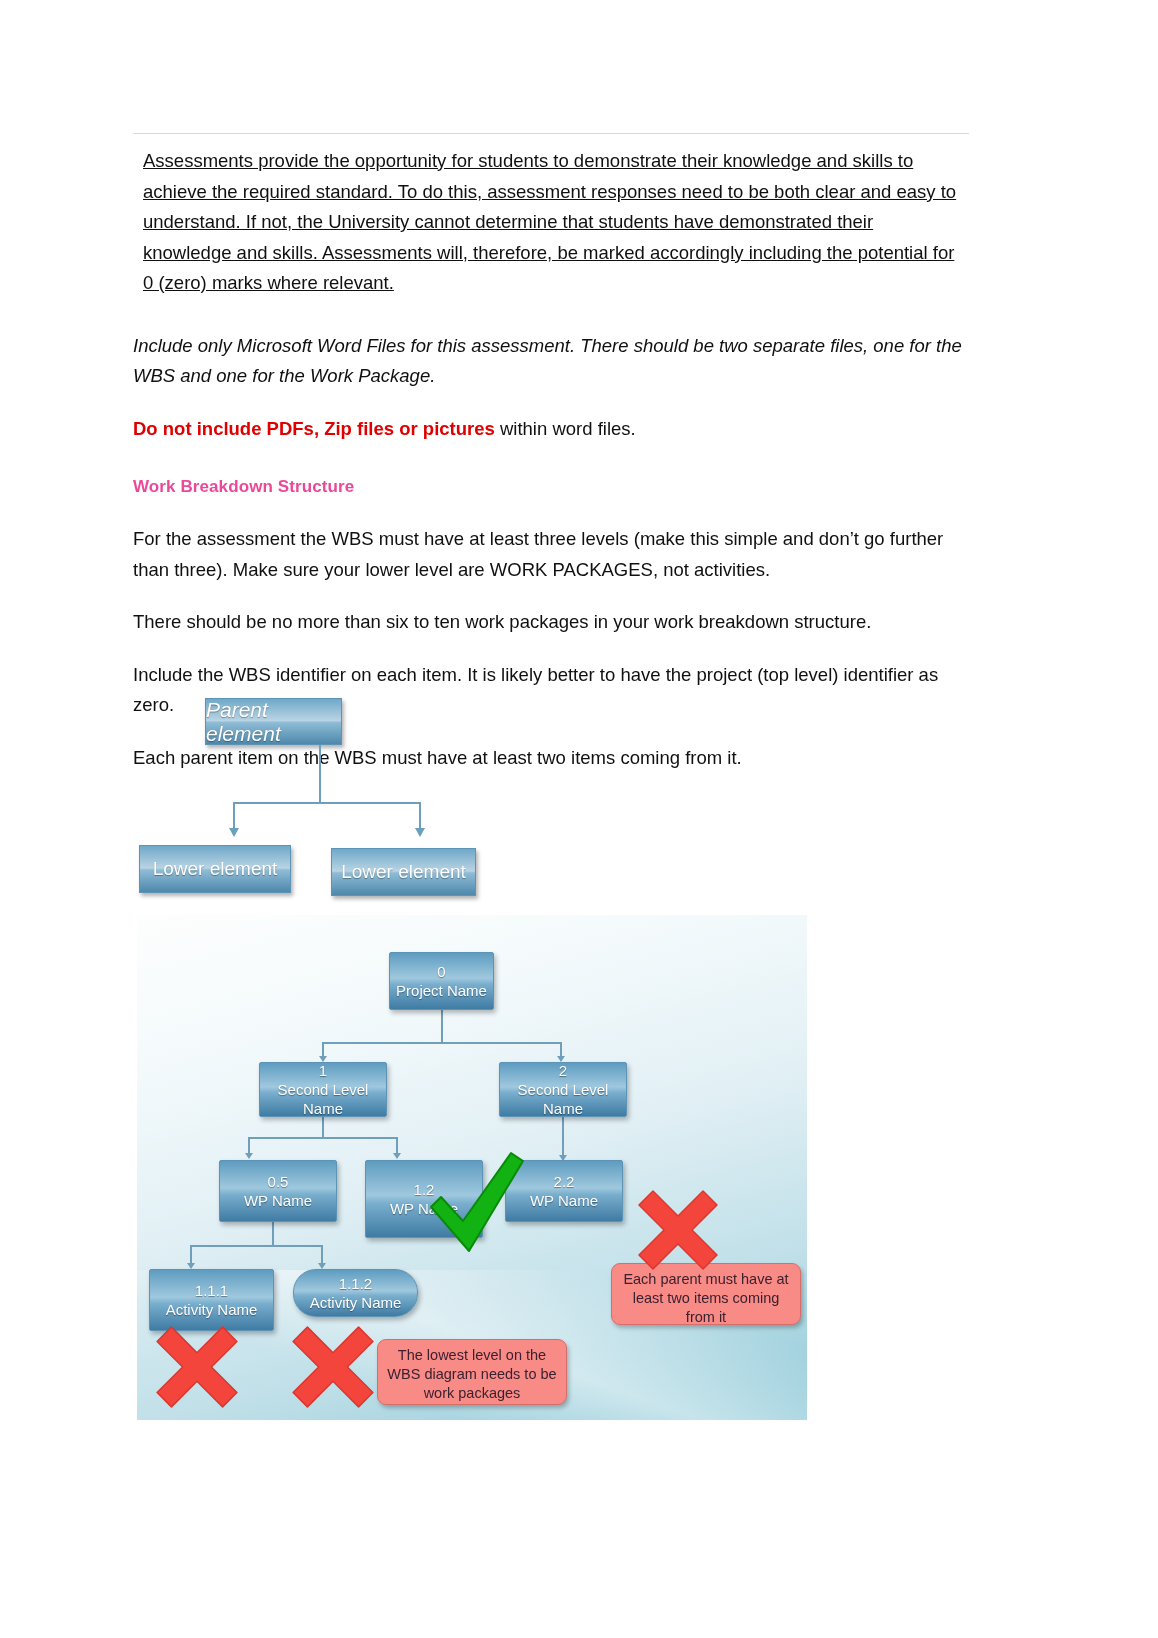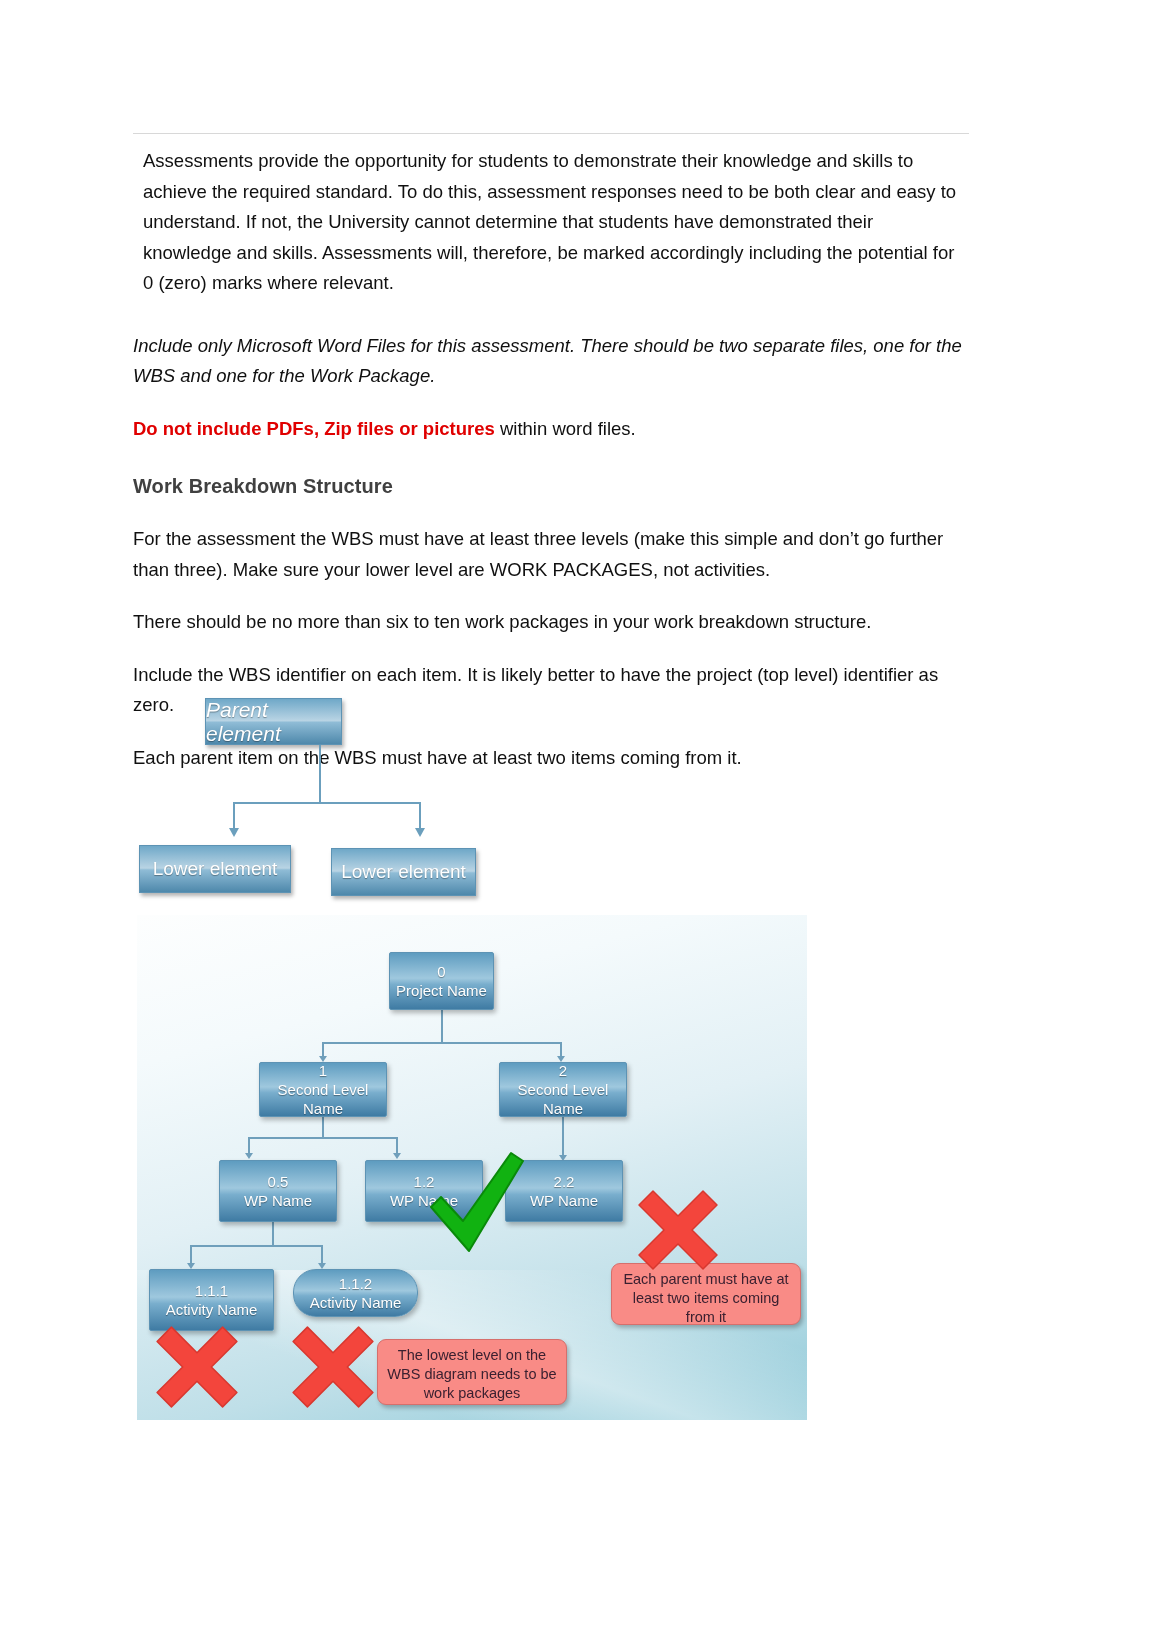--- a/index.html
+++ b/index.html
@@ -26,29 +26,30 @@
   .p{
     font-size:18.5px;
     line-height:30.5px;
     color:#101010;
     margin:0 0 0 0;
     text-align:left;
   }
   .indent{
     padding-left:10px;
     width:820px;
+    text-decoration:underline;
   }
   .gap-lg{margin-top:32px;font-style:italic;}
   .gap-md{margin-top:22px;}
   .redbold{color:#e00000;font-weight:bold;}
   h2.heading{
-    font-size:20px;
+    font-size:17px;
     line-height:31px;
     font-weight:bold;
-    color:#404040;
+    color:#ec4899;
     margin:27px 0 4px 0;
     letter-spacing:0.1px;
   }
 
   
   .diag1{
     position:absolute;
     left:133px;top:690px;width:420px;height:230px;
   }
   .node{
@@ -193,21 +194,21 @@
     <div class="warrow" style="left:108px;top:238px;"></div>
     <div class="warrow" style="left:256px;top:238px;"></div>
 
     <div class="wline" style="left:425px;top:202px;width:2px;height:40px;"></div>
     <div class="warrow" style="left:422px;top:240px;"></div>
 
     <div class="wnode" style="left:82px;top:245px;width:118px;height:62px;">
       <span>0.5</span>
       <span>WP Name</span>
     </div>
-    <div class="wnode" style="left:228px;top:245px;width:118px;height:62px;">
+    <div class="wnode" style="left:228px;top:245px;width:118px;height:78px;">
       <span>1.2</span>
       <span>WP Name</span>
     </div>
     <div class="wnode" style="left:368px;top:245px;width:118px;height:62px;">
       <span>2.2</span>
       <span>WP Name</span>
     </div>
 
     <div class="wline" style="left:135px;top:307px;width:2px;height:25px;"></div>
     <div class="wline" style="left:53px;top:330px;width:133px;height:2px;"></div>

